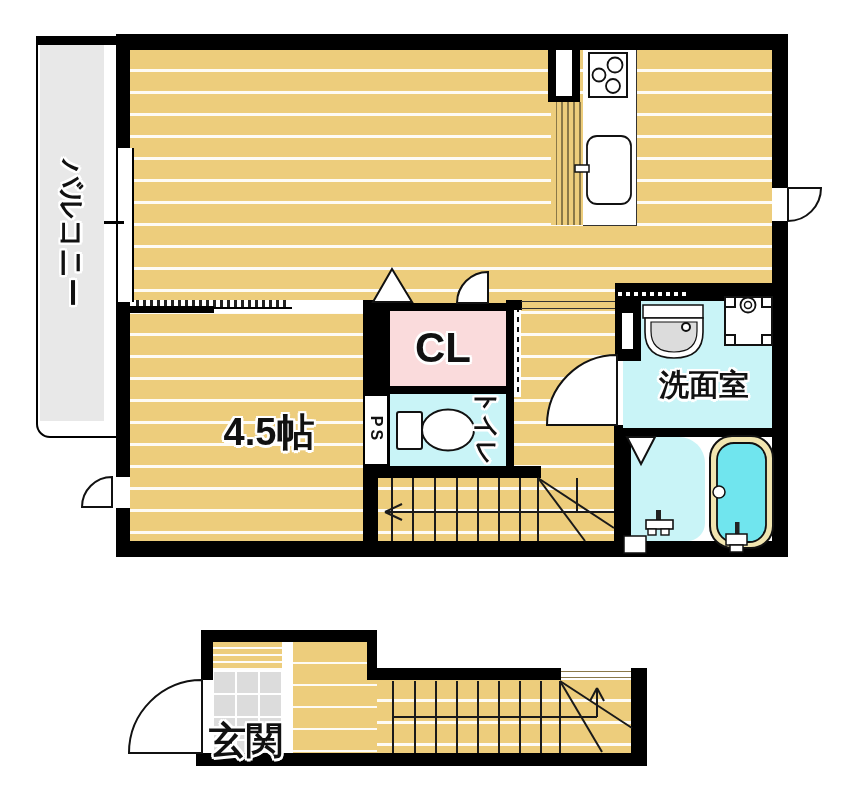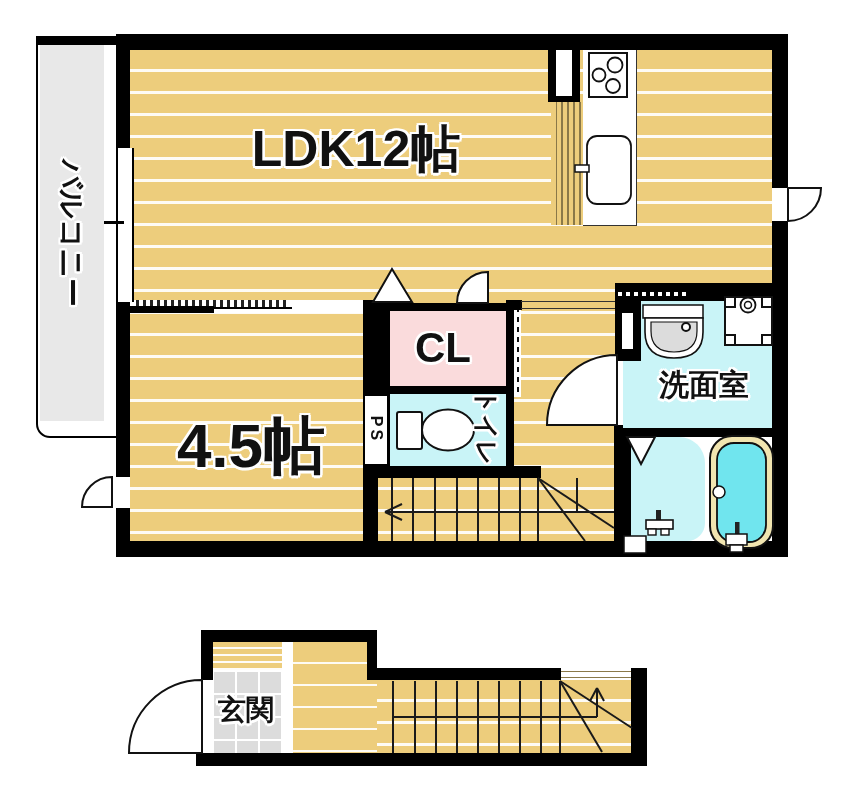--- a/index.html
+++ b/index.html
@@ -199,21 +199,20 @@
     </g>
     <g>
       <rect x="656" y="510" width="5" height="12" fill="#222"></rect>
       <rect class="icon" x="646" y="520" width="27" height="9" stroke-width="1.6"></rect>
       <rect class="icon" x="648" y="529" width="8" height="6" stroke-width="1.4"></rect>
       <rect class="icon" x="661" y="529" width="8" height="6" stroke-width="1.4"></rect>
     </g>
     <rect class="icon" x="624" y="536" width="22" height="17" stroke-width="1.5"></rect>
   </svg>
 
-  <div class="label" style="left:196px;top:123px;width:320px;font-size:50px;">LDK12帖</div>
-  <div class="label" style="left:151px;top:413px;width:200px;font-size:62px;">4.5帖</div>
+  <div class="label" style="left:169px;top:413px;width:200px;font-size:38px;">4.5帖</div>
   <div class="label" style="left:624px;top:369px;width:160px;font-size:30px;">洗面室</div>
   <div class="label" style="left:393px;top:326px;width:100px;font-size:42px;">CL</div>
-  <div class="label" style="left:186px;top:695px;width:120px;font-size:28px;font-family:Liberation Serif, serif;">玄関</div>
+  <div class="label" style="left:186px;top:722px;width:120px;font-size:37px;font-family:Liberation Serif, serif;">玄関</div>
   <div class="label vlabel" style="left:443px;top:414px;width:88px;font-size:25px;">トイレ</div>
   <div class="label vlabel" style="left:346px;top:421px;width:60px;font-size:16px;letter-spacing:3px;">PS</div>
   <div class="label vlabel" style="left:-18px;top:218px;width:180px;font-size:29px;">バルコニー</div>
 </div>
 
 </body></html>

